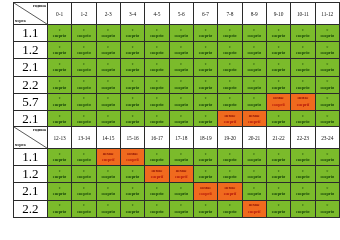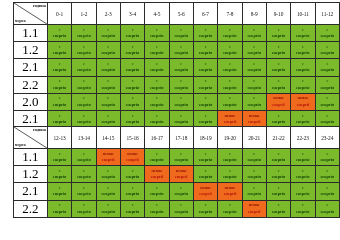--- a/index.html
+++ b/index.html
@@ -343,21 +343,21 @@
           <td class="state-cell state-on">
             <span class="ln1">є</span>
             <span class="ln2">енергія</span>
           </td>
           <td class="state-cell state-on">
             <span class="ln1">є</span>
             <span class="ln2">енергія</span>
           </td>
         </tr>
         <tr>
-          <td class="queue-cell">2.0</td>
+          <td class="queue-cell">5.7</td>
           <td class="state-cell state-on">
             <span class="ln1">є</span>
             <span class="ln2">енергія</span>
           </td>
           <td class="state-cell state-on">
             <span class="ln1">є</span>
             <span class="ln2">енергія</span>
           </td>
           <td class="state-cell state-on">
             <span class="ln1">є</span>

